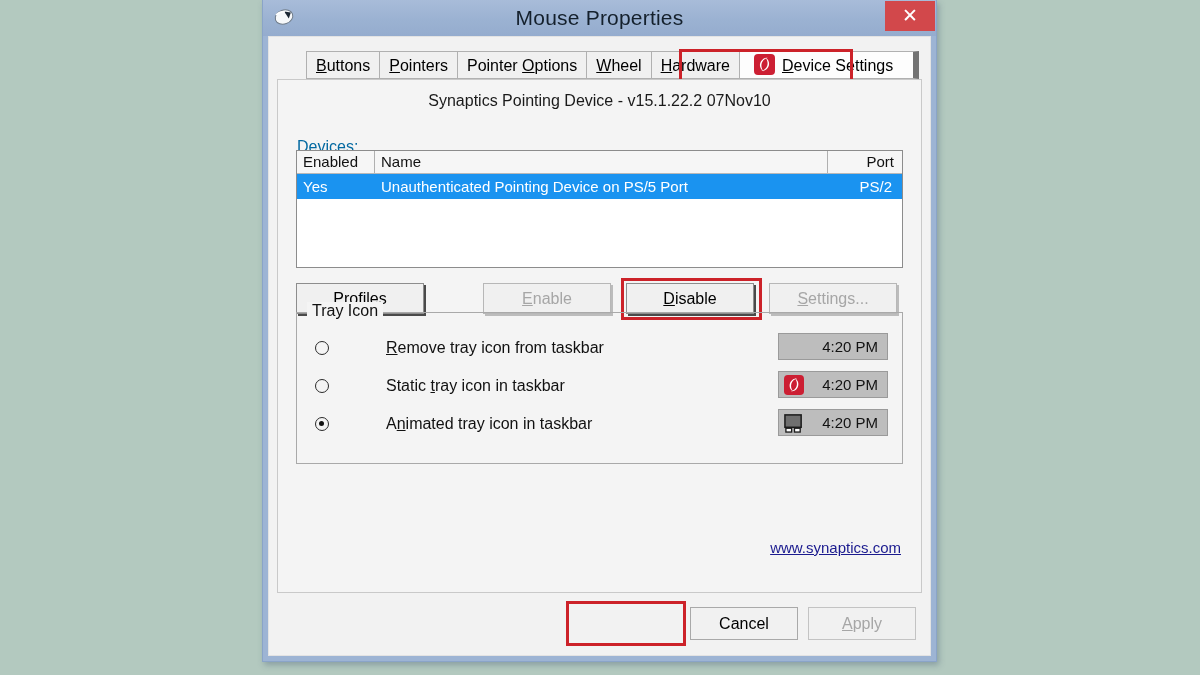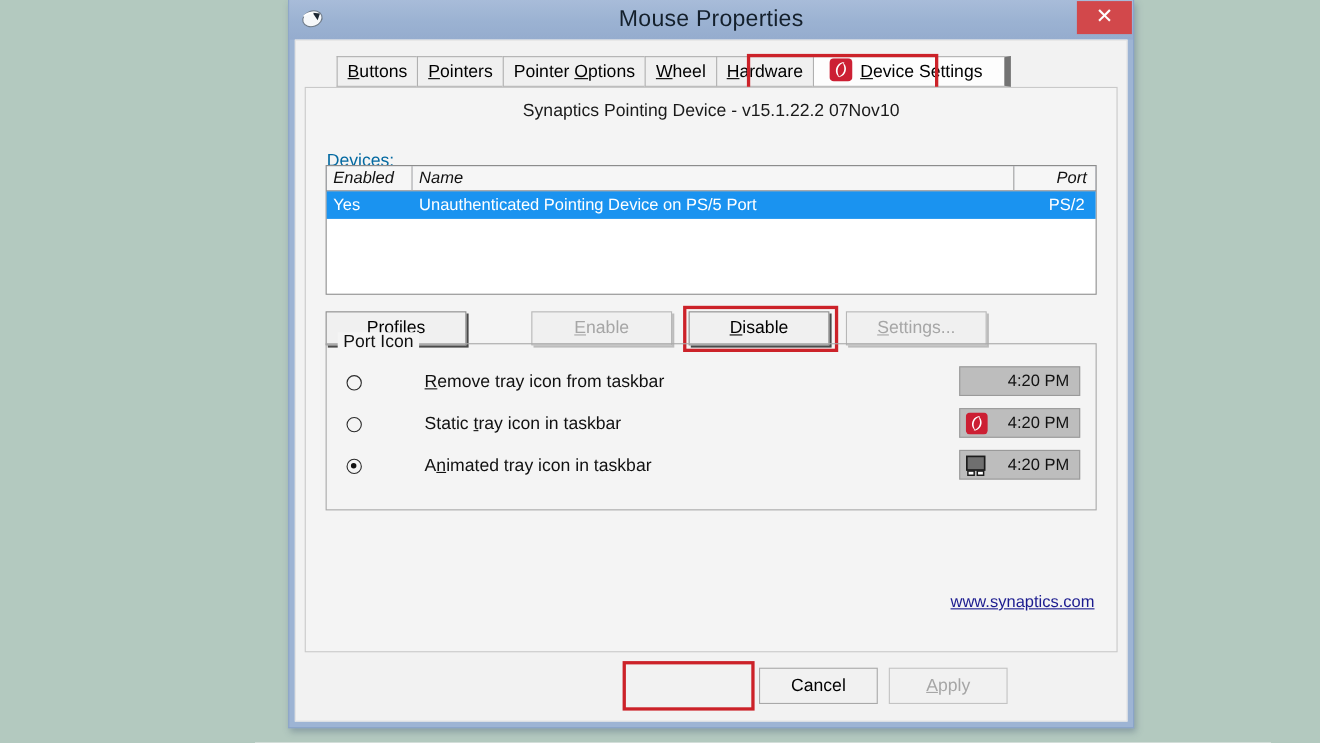--- a/index.html
+++ b/index.html
@@ -6,21 +6,21 @@
   body{
     width:1200px;height:675px;overflow:hidden;
     background:#b3c9bf;
     font-family:"Liberation Sans", sans-serif;
     -webkit-font-smoothing:none;
   }
   .stage{position:relative;width:1200px;height:675px;}
 
   
   .window{
-    position:absolute;left:262px;top:0px;width:769px;height:662px;
+    position:absolute;left:262px;top:0px;width:675px;height:662px;
     background:#9db4d4;
     border:1px solid #8aa4c8;
     border-top:none;
     box-sizing:border-box;
     box-shadow:2px 3px 6px rgba(60,80,110,.35);
   }
   .titlebar{
     position:relative;height:36px;
     background:linear-gradient(180deg,#a8bcd9 0%, #9bb2d2 55%, #95acce 100%);
   }
@@ -85,21 +85,21 @@
   .lbl-devices{
     position:absolute;left:19px;top:58px;font-size:16px;color:#0369a1;
   }
   .lbl-devices .u{text-decoration:underline;}
 
   
   .listbox{
     position:absolute;left:18px;top:70px;right:18px;height:118px;
     background:#fff;border:1px solid #8c8c8c;box-sizing:border-box;
   }
-  .lhead{display:flex;height:22px;background:#0f172a;border-bottom:1px solid #b8b8b8;font-style:italic;}
+  .lhead{display:flex;height:22px;background:#f0abfc;border-bottom:1px solid #b8b8b8;}
   .lhead .hc{
     font-size:15px;color:#111;line-height:22px;padding-left:6px;
     border-right:1px solid #b0b0b0;box-sizing:border-box;background:#f6f6f6;
   }
   .hc.c-en{width:78px;}
   .hc.c-name{flex:1;}
   .hc.c-port{width:74px;border-right:none;text-align:right;padding-right:8px;}
   .lrow{display:flex;height:25px;background:#1a93f0;color:#fff;align-items:center;cursor:pointer;}
   .lrow .rc{font-size:15px;padding-left:6px;box-sizing:border-box;}
   .rc.c-en{width:78px;}
@@ -223,21 +223,21 @@
           </div>
         </div>
 
         <div class="btn" style="left:18px;top:203px;width:128px;"><span class="u">P</span>rofiles</div>
         <div class="btn disabled" style="left:205px;top:203px;width:128px;"><span class="u">E</span>nable</div>
         <div class="btn" style="left:348px;top:203px;width:128px;"><span class="u">D</span>isable</div>
         <div class="btn disabled" style="left:491px;top:203px;width:128px;"><span class="u">S</span>ettings...</div>
         <div class="redbox" style="left:343px;top:198px;width:141px;height:42px;"></div>
 
         <div class="group">
-          <div class="group-title">Port Icon</div>
+          <div class="group-title">Tray Icon</div>
 
           <div class="radio-row" style="top:22px;">
             <span class="radio"></span>
             <span class="radio-label"><span class="u">R</span>emove tray icon from taskbar</span>
           </div>
           <div class="tray" style="top:20px;">
             <span>4:20 PM</span>
           </div>
 
           <div class="radio-row" style="top:60px;">

